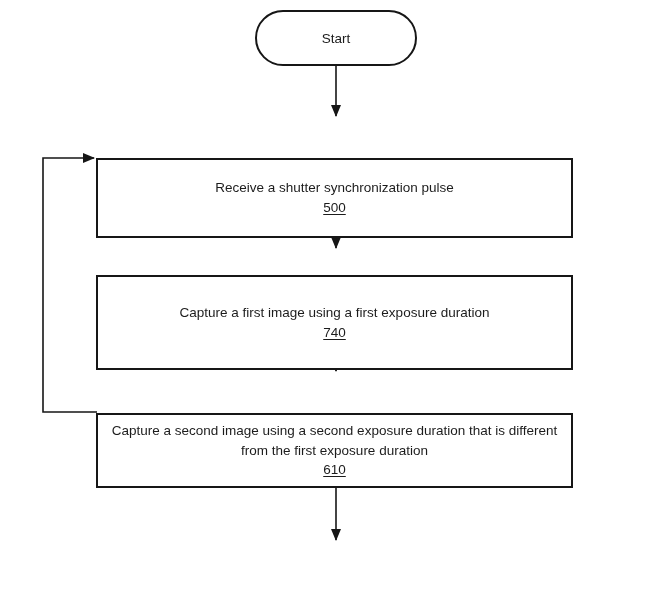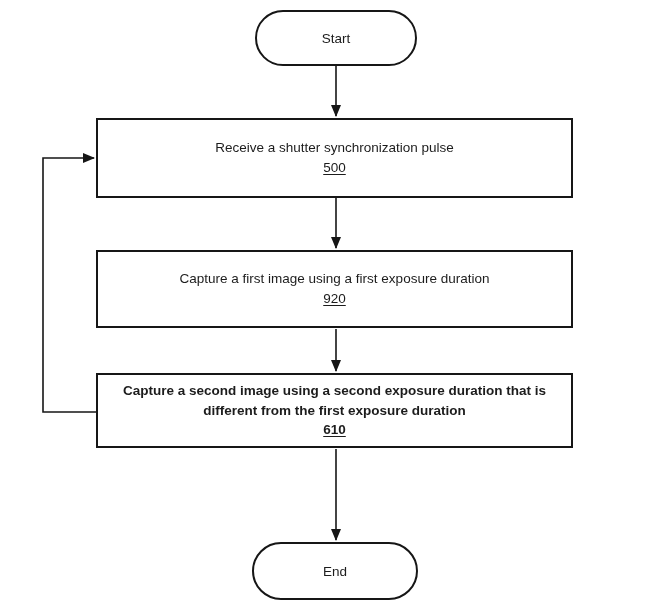--- a/index.html
+++ b/index.html
@@ -49,24 +49,25 @@
     top: 542px;
     width: 166px;
     height: 58px;
   }
   .process {
     left: 96px;
     width: 477px;
     padding: 4px 8px;
     font-size: 13.5px;
     line-height: 1.45;
+    margin-top: 40px;
   }
   .process-910 { top: 118px; height: 80px; }
-  .process-920 { top: 250px; height: 78px; }
-  .process-930 { top: 373px; height: 75px; font-weight: bold; }
+  .process-920 { top: 235px; height: 95px; }
+  .process-930 { top: 373px; height: 75px; }
   .step-ref {
     text-decoration: underline;
     text-underline-offset: 2px;
   }
 </style>
 </head>
 <body>
 
 <div class="canvas">
 
@@ -87,25 +88,22 @@
     <span>Start</span>
   </div>
 
   <div class="node process process-910">
     <span>Receive a shutter synchronization pulse</span>
     <span class="step-ref">500</span>
   </div>
 
   <div class="node process process-920">
     <span>Capture a first image using a first exposure duration</span>
-    <span class="step-ref">920</span>
+    <span class="step-ref">740</span>
   </div>
 
   <div class="node process process-930">
     <span>Capture a second image using a second exposure duration that is different from the first exposure duration</span>
     <span class="step-ref">610</span>
   </div>
 
-  <div class="node terminator terminator-end">
-    <span>End</span>
-  </div>
 
 </div>
 
 </body></html>

